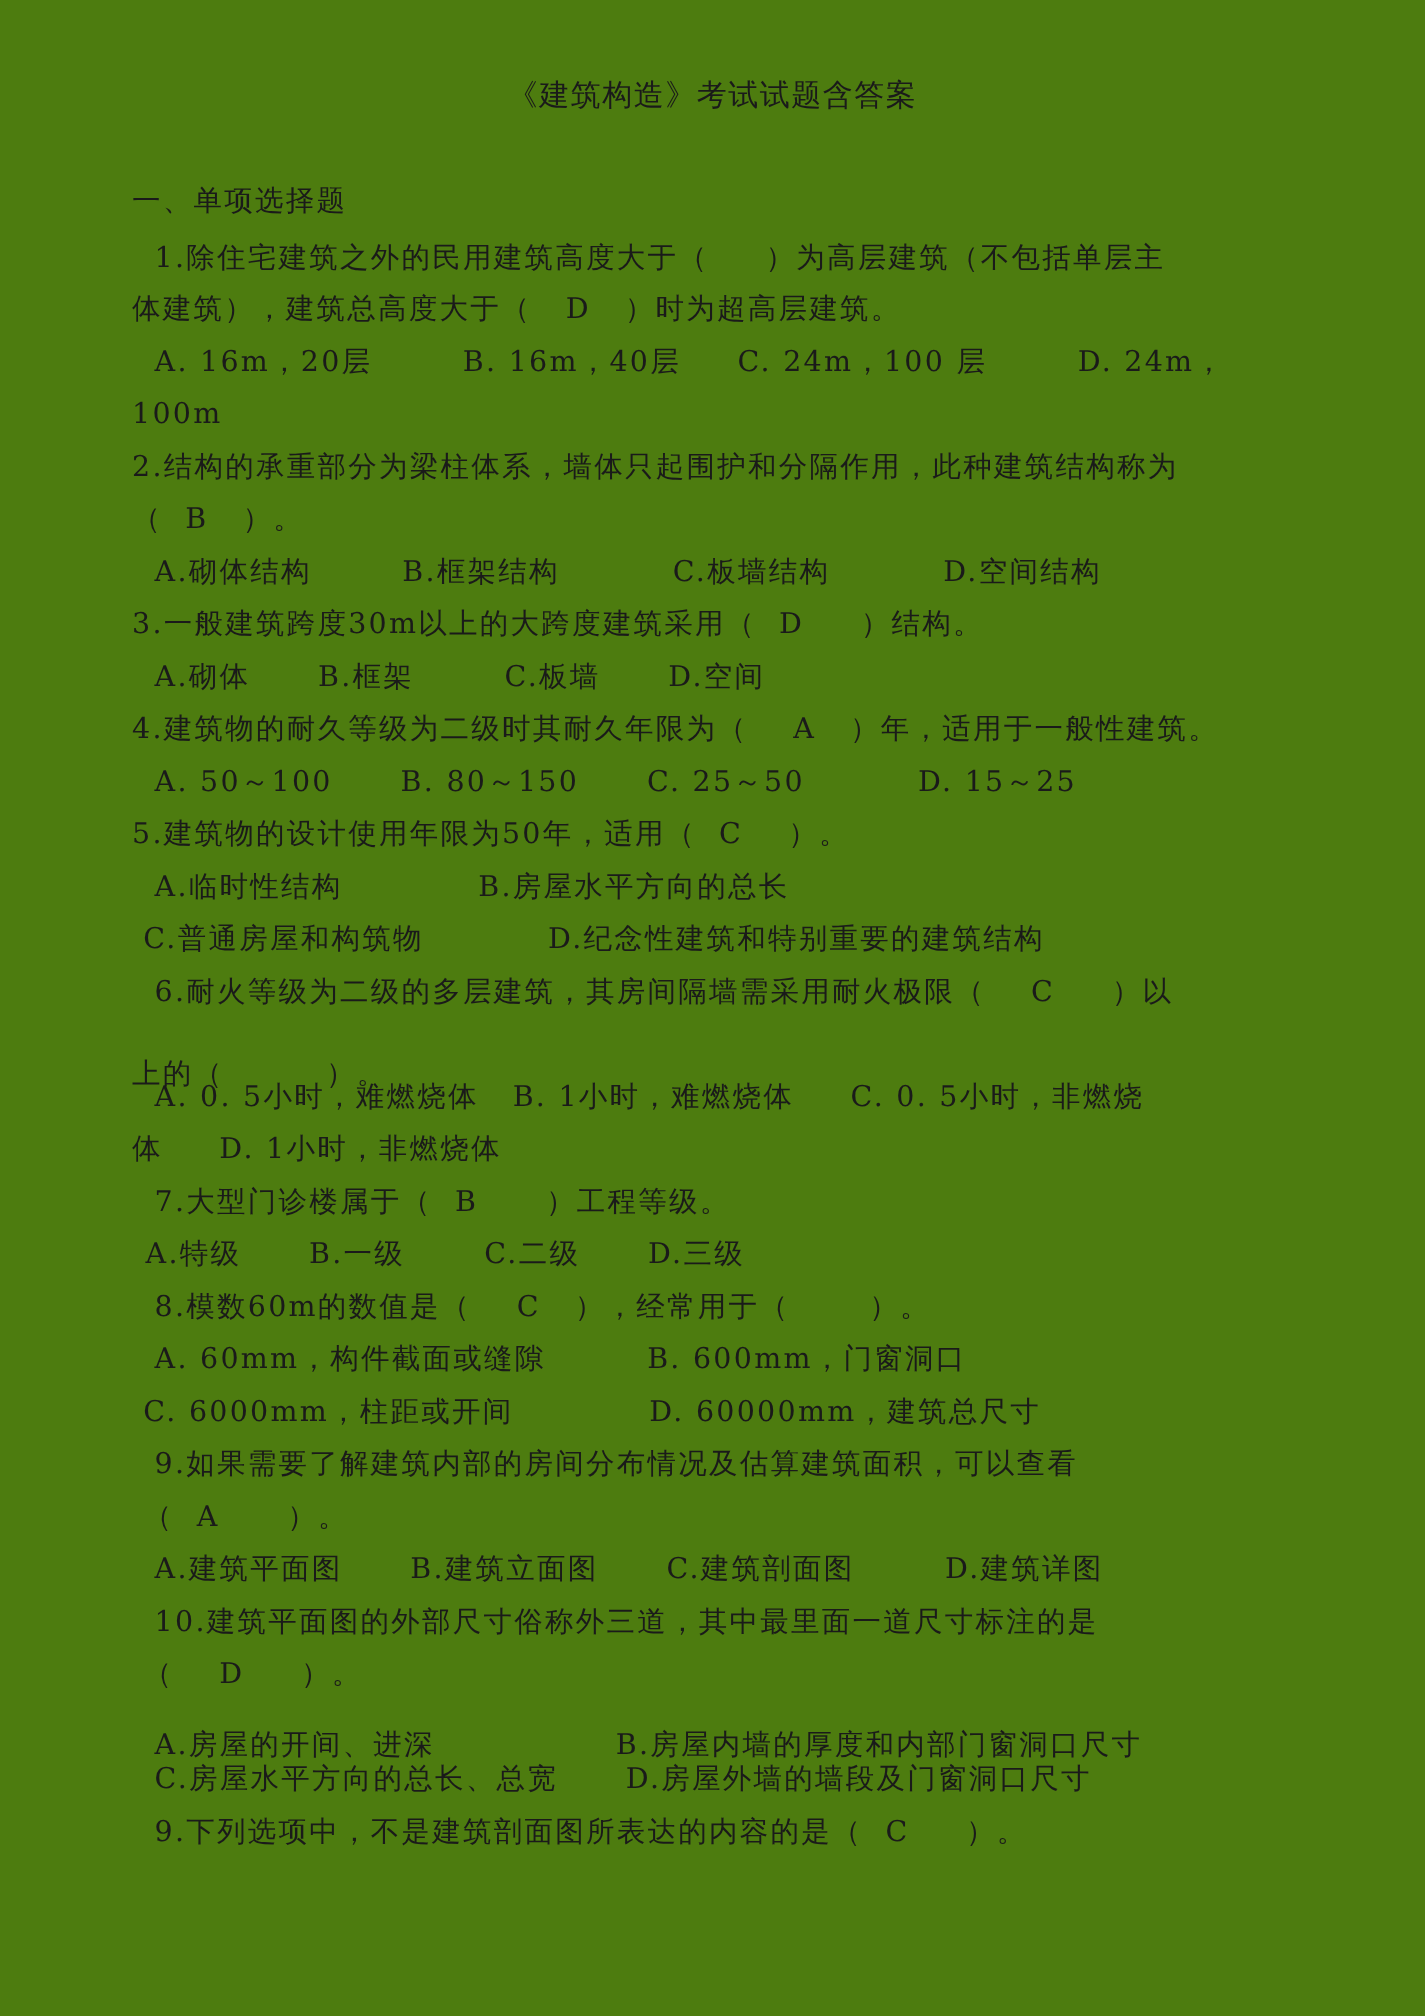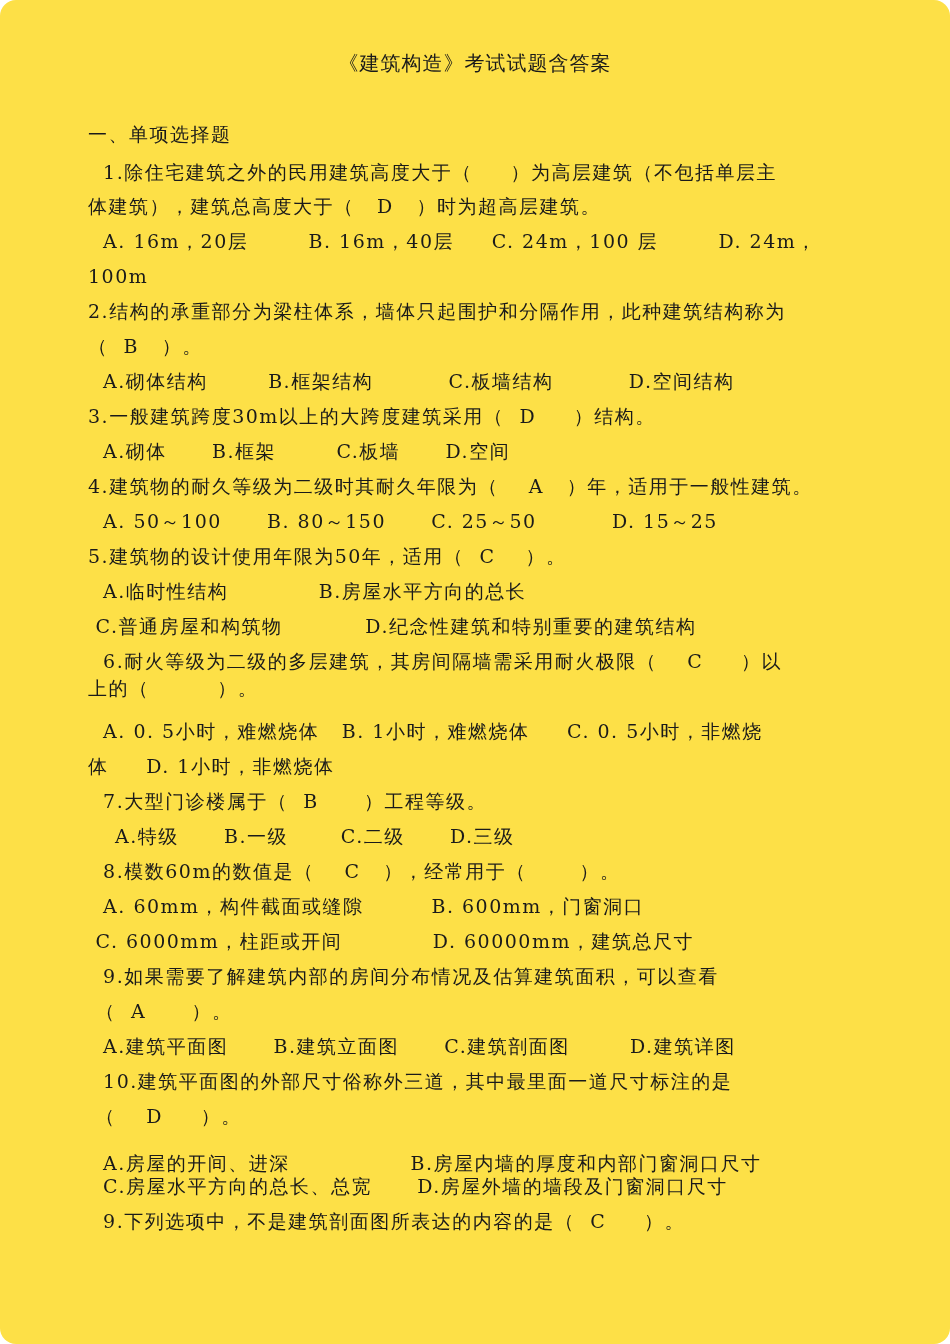--- a/index.html
+++ b/index.html
@@ -1,18 +1,18 @@
 <!DOCTYPE html>
 <html><head>
 <meta charset="utf-8">
 <style>
   html, body { margin:0; padding:0; background:#ffffff; }
   body { width:950px; height:1344px; position:relative; overflow:hidden;
          font-family:"DejaVu Serif","Liberation Serif",serif; color:#1a1a1a; }
-  .page { position:absolute; left:0; top:0; width:950px; height:1344px; background:#fde047;border-radius:16px; }
+  .page { position:absolute; left:0; top:0; width:950px; height:1344px; background:#4d7c0f; }
   .title { position:absolute; top:50px; left:0; width:950px; text-align:center; font-size:20px; letter-spacing:1px; }
   .line { position:absolute; font-size:19px; white-space:pre; letter-spacing:1.5px; line-height:24px; }
 </style>
 </head>
 <body>
 
 <div class="page">
   <div class="title">《建筑构造》考试试题含答案</div>
   <div class="line" style="top:122px;left:88px;">一、单项选择题</div>
   <div id="lines">
@@ -24,25 +24,25 @@
       <div class="line" style="top: 334px; left: 88px;">（  B   ）。</div>
       <div class="line" style="top: 369px; left: 88px;">  A.砌体结构        B.框架结构          C.板墙结构          D.空间结构</div>
       <div class="line" style="top: 404px; left: 88px;">3.一般建筑跨度30m以上的大跨度建筑采用（  D     ）结构。</div>
       <div class="line" style="top: 439px; left: 88px;">  A.砌体      B.框架        C.板墙      D.空间</div>
       <div class="line" style="top: 474px; left: 88px;">4.建筑物的耐久等级为二级时其耐久年限为（    A   ）年，适用于一般性建筑。</div>
       <div class="line" style="top: 509px; left: 88px;">  A. 50～100      B. 80～150      C. 25～50          D. 15～25</div>
       <div class="line" style="top: 544px; left: 88px;">5.建筑物的设计使用年限为50年，适用（  C    ）。</div>
       <div class="line" style="top: 579px; left: 88px;">  A.临时性结构            B.房屋水平方向的总长</div>
       <div class="line" style="top: 614px; left: 88px;"> C.普通房屋和构筑物           D.纪念性建筑和特别重要的建筑结构</div>
       <div class="line" style="top: 649px; left: 88px;">  6.耐火等级为二级的多层建筑，其房间隔墙需采用耐火极限（    C     ）以</div>
-      <div class="line" style="top: 676px; left: 88px;">上的（         ）。</div>
+      <div class="line" style="top: 704px; left: 88px;">上的（         ）。</div>
       <div class="line" style="top: 719px; left: 88px;">  A. 0. 5小时，难燃烧体   B. 1小时，难燃烧体     C. 0. 5小时，非燃烧</div>
       <div class="line" style="top: 754px; left: 88px;">体     D. 1小时，非燃烧体</div>
       <div class="line" style="top: 789px; left: 88px;">  7.大型门诊楼属于（  B      ）工程等级。</div>
-      <div class="line" style="top: 824px; left: 100px;">  A.特级      B.一级       C.二级      D.三级</div>
+      <div class="line" style="top: 824px; left: 82px;">  A.特级      B.一级       C.二级      D.三级</div>
       <div class="line" style="top: 859px; left: 88px;">  8.模数60m的数值是（    C   ），经常用于（       ）。</div>
       <div class="line" style="top: 894px; left: 88px;">  A. 60mm，构件截面或缝隙         B. 600mm，门窗洞口</div>
       <div class="line" style="top: 929px; left: 88px; text-align: right;"> C. 6000mm，柱距或开间            D. 60000mm，建筑总尺寸</div>
       <div class="line" style="top: 964px; left: 88px;">  9.如果需要了解建筑内部的房间分布情况及估算建筑面积，可以查看</div>
       <div class="line" style="top: 999px; left: 88px;"> （  A      ）。</div>
       <div class="line" style="top: 1034px; left: 88px;">  A.建筑平面图      B.建筑立面图      C.建筑剖面图        D.建筑详图</div>
       <div class="line" style="top: 1069px; left: 88px;">  10.建筑平面图的外部尺寸俗称外三道，其中最里面一道尺寸标注的是</div>
       <div class="line" style="top: 1104px; left: 88px;"> （    D     ）。</div>
       <div class="line" style="top: 1139px; left: 88px; margin-top: 12px;">  A.房屋的开间、进深                B.房屋内墙的厚度和内部门窗洞口尺寸</div>
       <div class="line" style="top: 1174px; left: 88px;">  C.房屋水平方向的总长、总宽      D.房屋外墙的墙段及门窗洞口尺寸</div>

